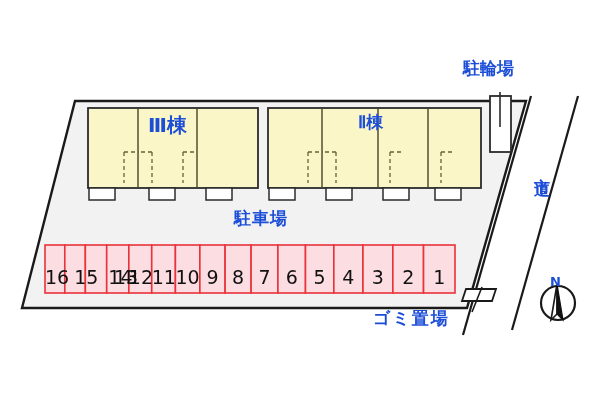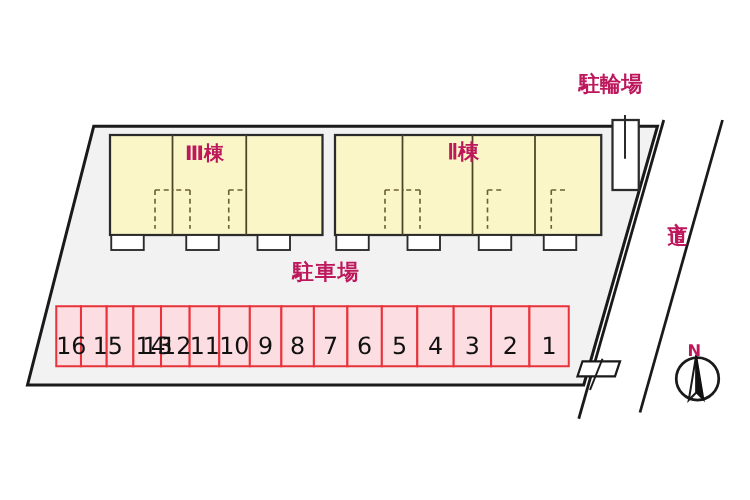--- a/index.html
+++ b/index.html
@@ -8,34 +8,34 @@
     background:#ffffff;
     font-family:"DejaVu Sans", sans-serif;
     overflow:hidden;
     position:relative;
   }
   #stage{position:absolute;left:0;top:0;width:600px;height:400px;}
   svg{position:absolute;left:0;top:0;}
   .lbl{
     position:absolute;
     font-family:"DejaVu Sans", sans-serif;
-    color:#be185d;
+    color:#1d4ed8;
     font-weight:700;
     white-space:nowrap;
     line-height:1;
     user-select:none;
   }
   #lot-name-bicycle{left:463px;top:60px;font-size:17px;letter-spacing:0px;}
   #lot-name-parking{left:234px;top:210px;font-size:17px;letter-spacing:1px;}
   #lot-name-garbage{left:373px;top:310px;font-size:17px;letter-spacing:2px;}
   #lot-name-road{
     left:534px;top:165px;font-size:16px;
     writing-mode:vertical-rl;text-orientation:upright;letter-spacing:3px;
   }
-  #bldg3-label{left:148px;top:115px;font-size:16px;}
+  #bldg3-label{left:148px;top:115px;font-size:20px;}
   #bldg2-label{left:358px;top:115px;font-size:17px;font-family:Liberation Mono, monospace;}
   #compass-n{left:550px;top:275px;font-size:13px;font-weight:700;}
   .stall-num{
     position:absolute;
     font-family:"DejaVu Sans", sans-serif;
     font-size:19px;color:#111;font-weight:400;
     text-align:center;line-height:1;user-select:none;
   }
 </style>
 </head>
@@ -131,20 +131,21 @@
       <polygon points="557,284 551,320 557,314" fill="#ffffff" stroke="#1a1a1a" stroke-width="1.6"></polygon>
       <polygon points="557,284 563,320 557,314" fill="#111111" stroke="#111111" stroke-width="1.2"></polygon>
     </g>
 
   </svg>
 
   <div class="lbl" id="lot-name-bicycle">駐輪場</div>
 
   <div class="lbl" id="lot-name-parking">駐車場</div>
 
+  <div class="lbl" id="lot-name-garbage">ゴミ置場</div>
 
   <div class="lbl" id="lot-name-road">市道</div>
 
   <div class="lbl" id="bldg3-label">Ⅲ棟</div>
 
   <div class="lbl" id="bldg2-label">Ⅱ棟</div>
 
   <div class="lbl" id="compass-n">N</div>
 
   <div id="stall-labels">

